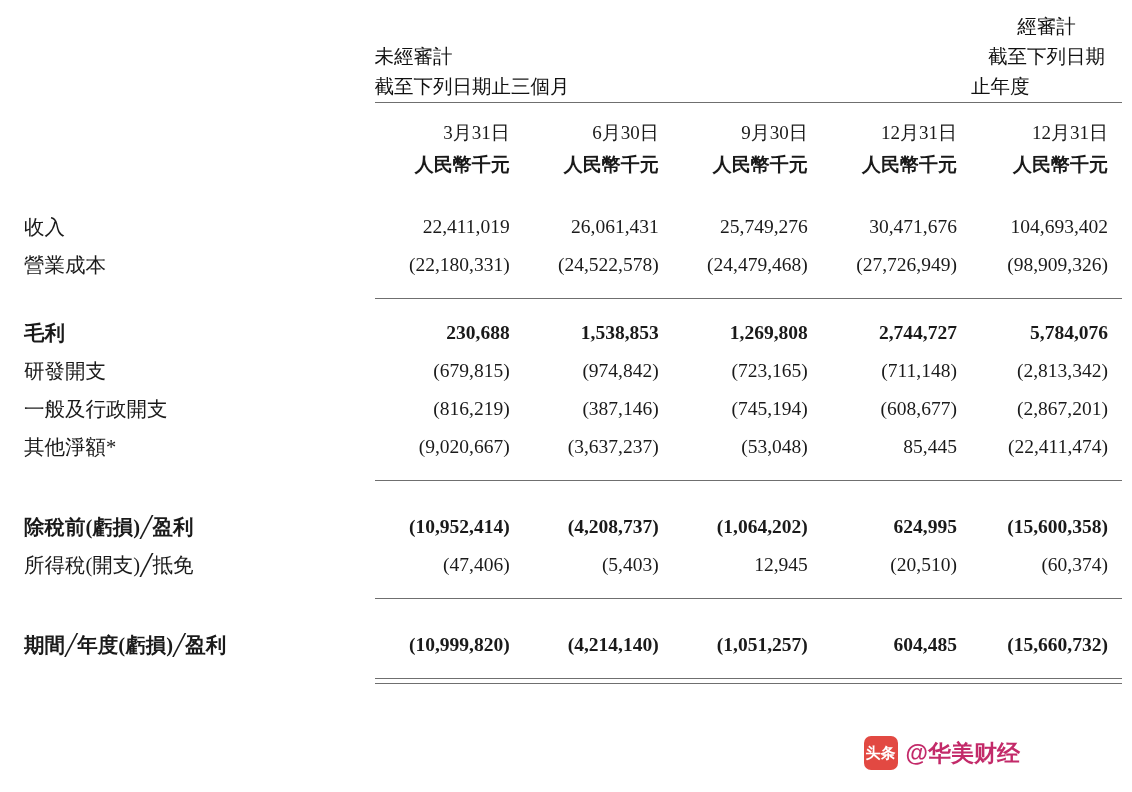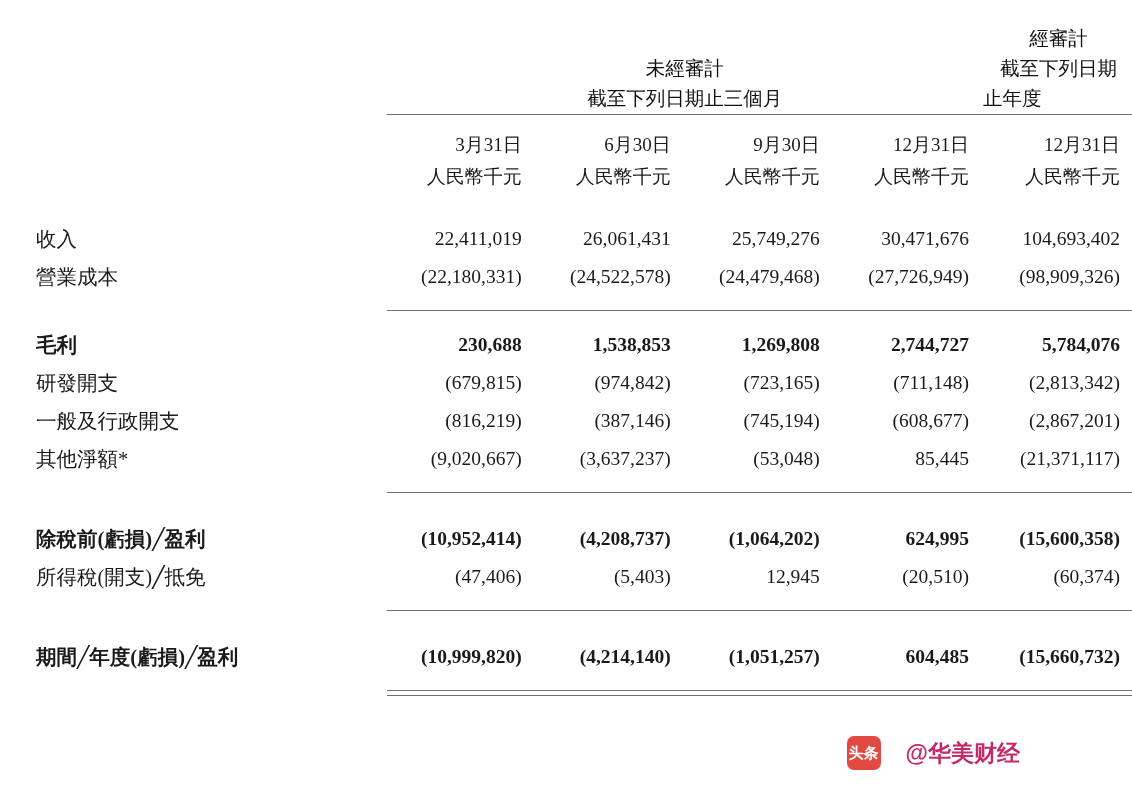--- a/index.html
+++ b/index.html
@@ -13,57 +13,57 @@
     font-family: "Liberation Serif", "DejaVu Serif", serif;
     color: #1a1a1a;
     position: relative;
     overflow: hidden;
   }
   .sheet {
     position: relative;
     width: 1038px;
     height: 792px;
     box-sizing: border-box;
-    padding: 16px;
+    padding: 4px;
   }
   table.fin {
     border-collapse: collapse;
     width: 1106px;
     margin-left: 12px;
     table-layout: fixed;
   }
   table.fin col.label { width: 356px; }
   table.fin col.num   { width: 148px; }
   table.fin col.numlast { width: 150px; }
 
   td, th {
     padding: 0;
     vertical-align: bottom;
   }
   .hdr-group {
-    text-align: center;
     font-size: 19.5px;
     line-height: 30px;
     font-family: "Liberation Serif", "DejaVu Serif", serif;
     color: #111;
     white-space: nowrap;
   }
   .hdr-date {
     text-align: right;
     font-size: 19px;
     line-height: 30px;
     padding-right: 14px;
     white-space: nowrap;
   }
   .hdr-unit {
     text-align: right;
     font-size: 19px;
     line-height: 34px;
     padding-right: 14px;
     white-space: nowrap;
+    font-weight: bold;
   }
   .row-label {
     font-size: 20.5px;
     line-height: 38px;
     white-space: nowrap;
     padding-left: 8px;
   }
   .row-label.bold { font-weight: bold; }
   .num {
     text-align: right;
@@ -84,21 +84,21 @@
     border-top: 1px solid #6f6f6f;
     border-bottom: 1px solid #6f6f6f;
     height: 4px;
   }
   .watermark {
     position: absolute;
     right: 18px;
     bottom: 22px;
     display: flex;
     align-items: center;
-    gap: 25px;
+    gap: 8px;
     opacity: 0.92;
   }
   .wm-logo {
     width: 34px; height: 34px;
     border-radius: 7px;
     background: #e03a32;
     color: #fff;
     font-family: "Liberation Sans", sans-serif;
     font-size: 15px;
     font-weight: bold;
@@ -247,21 +247,21 @@
       <td class="num">(608,677)</td>
       <td class="num">(2,867,201)</td>
     </tr>
 
     <tr>
       <td class="row-label">其他淨額*</td>
       <td class="num">(9,020,667)</td>
       <td class="num">(3,637,237)</td>
       <td class="num">(53,048)</td>
       <td class="num">85,445</td>
-      <td class="num">(21,371,117)</td>
+      <td class="num">(22,411,474)</td>
     </tr>
 
     <tr class="rule-pad">
           <td colspan="6"></td>
         </tr>
     <tr class="rule-row">
       <td></td>
       <td class="ruled"></td>
       <td class="ruled"></td>
       <td class="ruled"></td>

